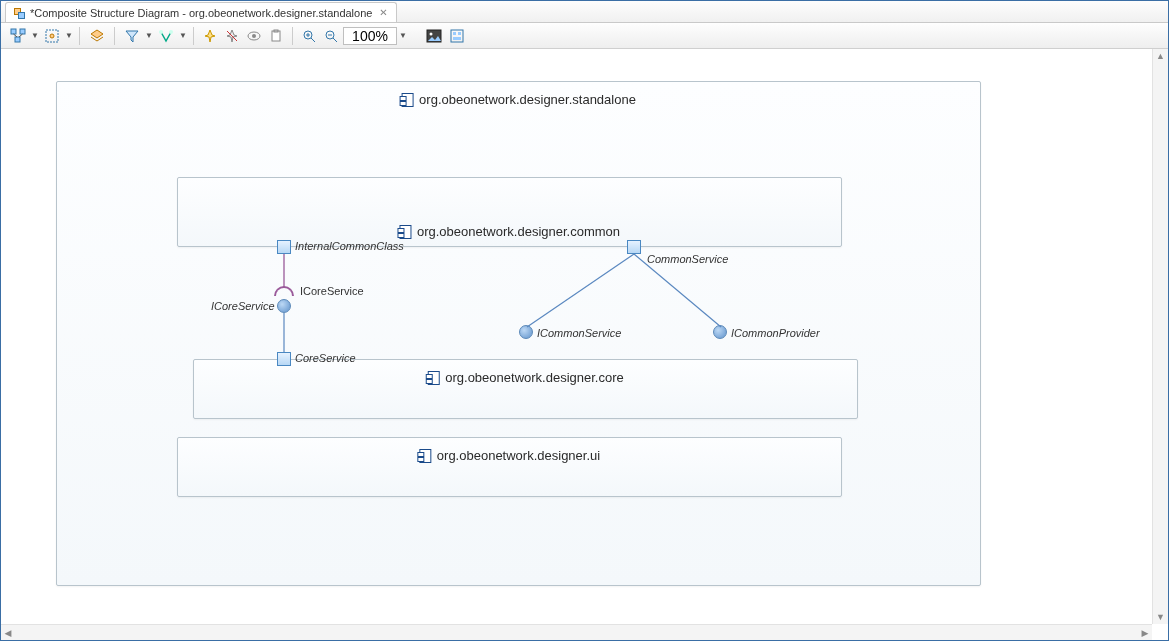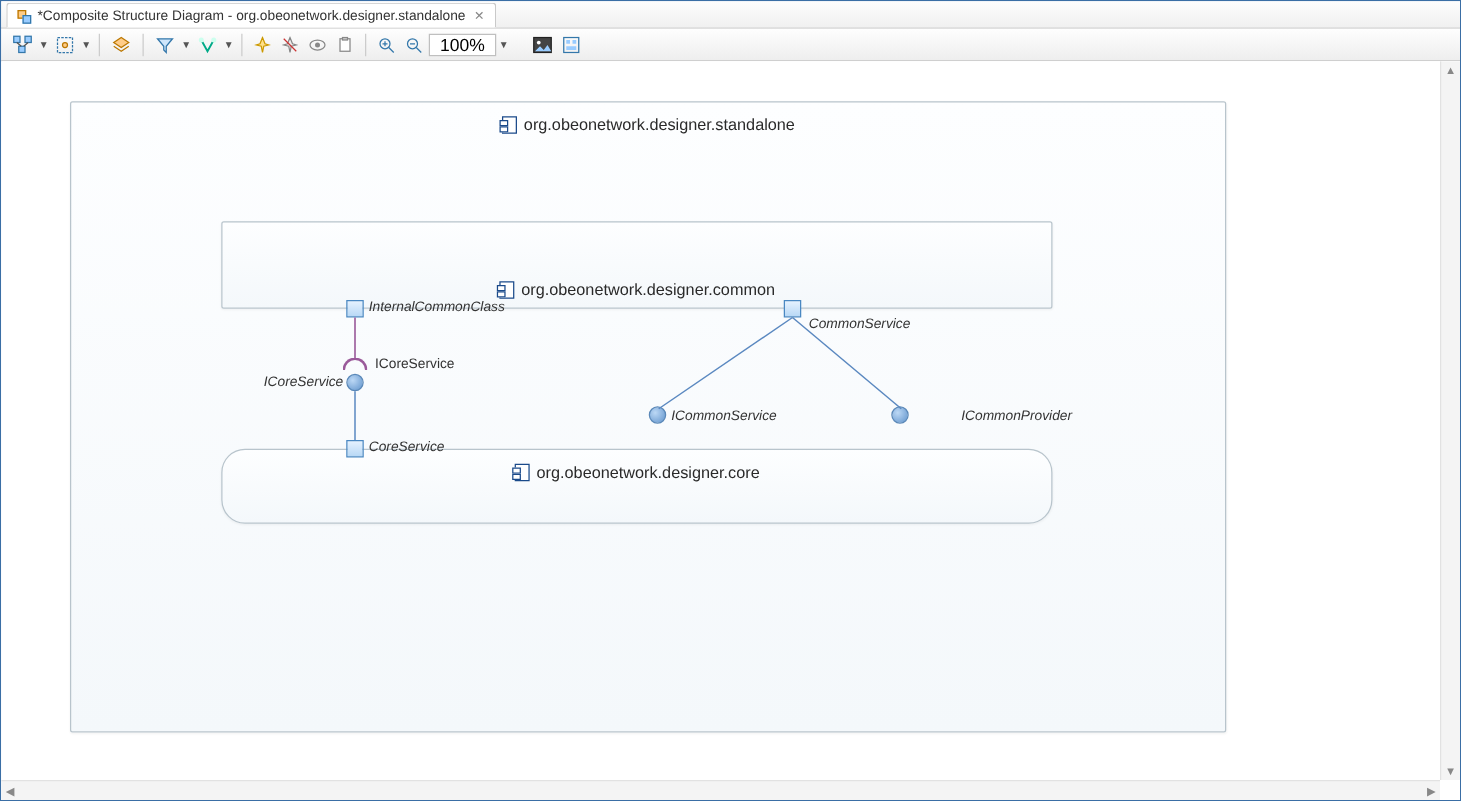--- a/index.html
+++ b/index.html
@@ -335,32 +335,38 @@
         <div class="half-circle" style="left:217px; top:204px;"></div>
         <span class="port-label" style="left:243px; top:203px; font-style:normal;">ICoreService</span>
 
         <div class="ball" style="left:220px; top:217px;"></div>
         <span class="port-label" style="left:154px; top:218px; font-style:italic;">ICoreService</span>
 
         <div class="ball" style="left:462px; top:243px;"></div>
         <span class="port-label" style="left:480px; top:245px;text-align:center;">ICommonService</span>
 
         <div class="ball" style="left:656px; top:243px;"></div>
-        <span class="port-label" style="left:674px; top:245px;margin-left:38px;">ICommonProvider</span>
-
-        <div class="pkg" style="left:120px; top:277px; width:665px; height:60px;border-radius:19px;">
+        <span class="port-label" style="left:674px; top:245px;">ICommonProvider</span>
+
+        <div class="pkg" style="left:136px; top:277px; width:665px; height:60px;">
           <div class="pkg-label" style="top:10px;">
             <span class="comp-icon"></span>
             <span>org.obeonetwork.designer.core</span>
           </div>
         </div>
 
         <div class="port" style="left:220px; top:270px;"></div>
         <span class="port-label" style="left:238px; top:270px;">CoreService</span>
 
+        <div class="pkg" style="left:120px; top:355px; width:665px; height:60px;">
+          <div class="pkg-label" style="top:10px;">
+            <span class="comp-icon"></span>
+            <span>org.obeonetwork.designer.ui</span>
+          </div>
+        </div>
 
         <svg class="conn" width="925" height="505">
 
           <line x1="227" y1="172" x2="227" y2="205" stroke="#9a5a9a" stroke-width="1.3"></line>
 
           <line x1="227" y1="231" x2="227" y2="270" stroke="#5a88c0" stroke-width="1.2"></line>
 
           <line x1="577" y1="172" x2="470" y2="245" stroke="#5a88c0" stroke-width="1.2"></line>
 
           <line x1="577" y1="172" x2="664" y2="245" stroke="#5a88c0" stroke-width="1.2"></line>

